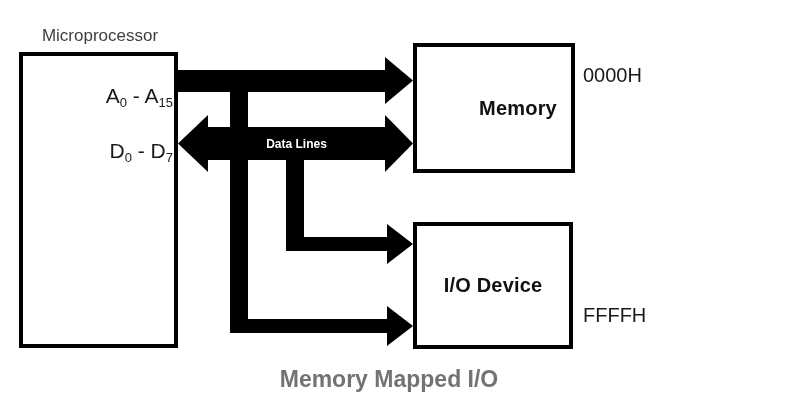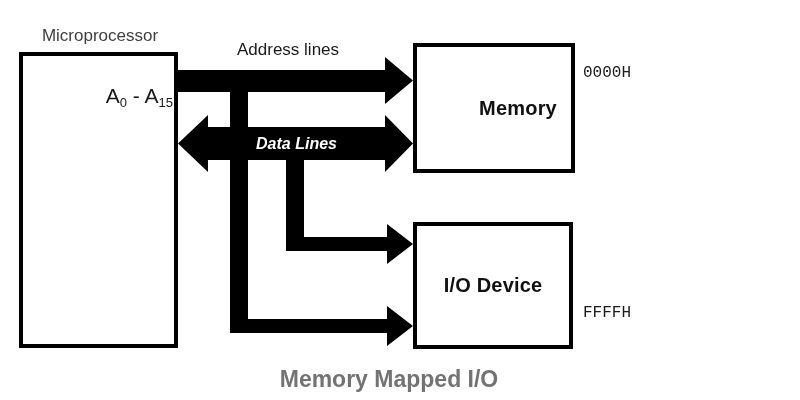--- a/index.html
+++ b/index.html
@@ -75,32 +75,30 @@
     white-space: nowrap;
   }
 
   #data-lines-label {
     left: 208px; top: 127px;
     width: 177px; height: 33px;
     display: flex;
     align-items: center;
     justify-content: center;
     color: var(--on-arrow, #ffffff);
-    font-size: 16px;
+    font-size: 12px;
     font-weight: 700;
     white-space: nowrap;
-    font-style: italic;
   }
 
   .addr-annotation {
     left: 583px;
-    font-size: 16px;
+    font-size: 20px;
     color: #1a1a1a;
     white-space: nowrap;
-    font-family: Liberation Mono, monospace;
   }
   #memory-start-addr { top: 64px; }
   #io-end-addr       { top: 304px; }
 
   #caption {
     left: 0; top: 366px; width: 778px;
     text-align: center;
     font-size: 23px;
     font-weight: 700;
     color: #737373;
@@ -121,22 +119,22 @@
 
     <polygon points="286,160 304,160 304,237 387,237 387,224 413,244 387,264 387,251 286,251"></polygon>
   </svg>
 
   <div class="abs" id="mpu-title">Microprocessor</div>
 
   <div class="box" id="mpu-box"></div>
 
   <div class="abs pin-label" id="pin-address"><span>A</span><sub>0</sub><span> - A</span><sub>15</sub></div>
 
+  <div class="abs pin-label" id="pin-data"><span>D</span><sub>0</sub><span> - D</span><sub>7</sub></div>
 
-  <div class="abs" id="address-lines-label">Address lines</div>
 
   <div class="abs" id="data-lines-label">Data Lines</div>
 
   <div class="box" id="memory-box">
     <span class="box-label">Memory</span>
   </div>
   <div class="abs addr-annotation" id="memory-start-addr">0000H</div>
 
   <div class="box" id="io-box">
     <span class="box-label">I/O Device</span>

